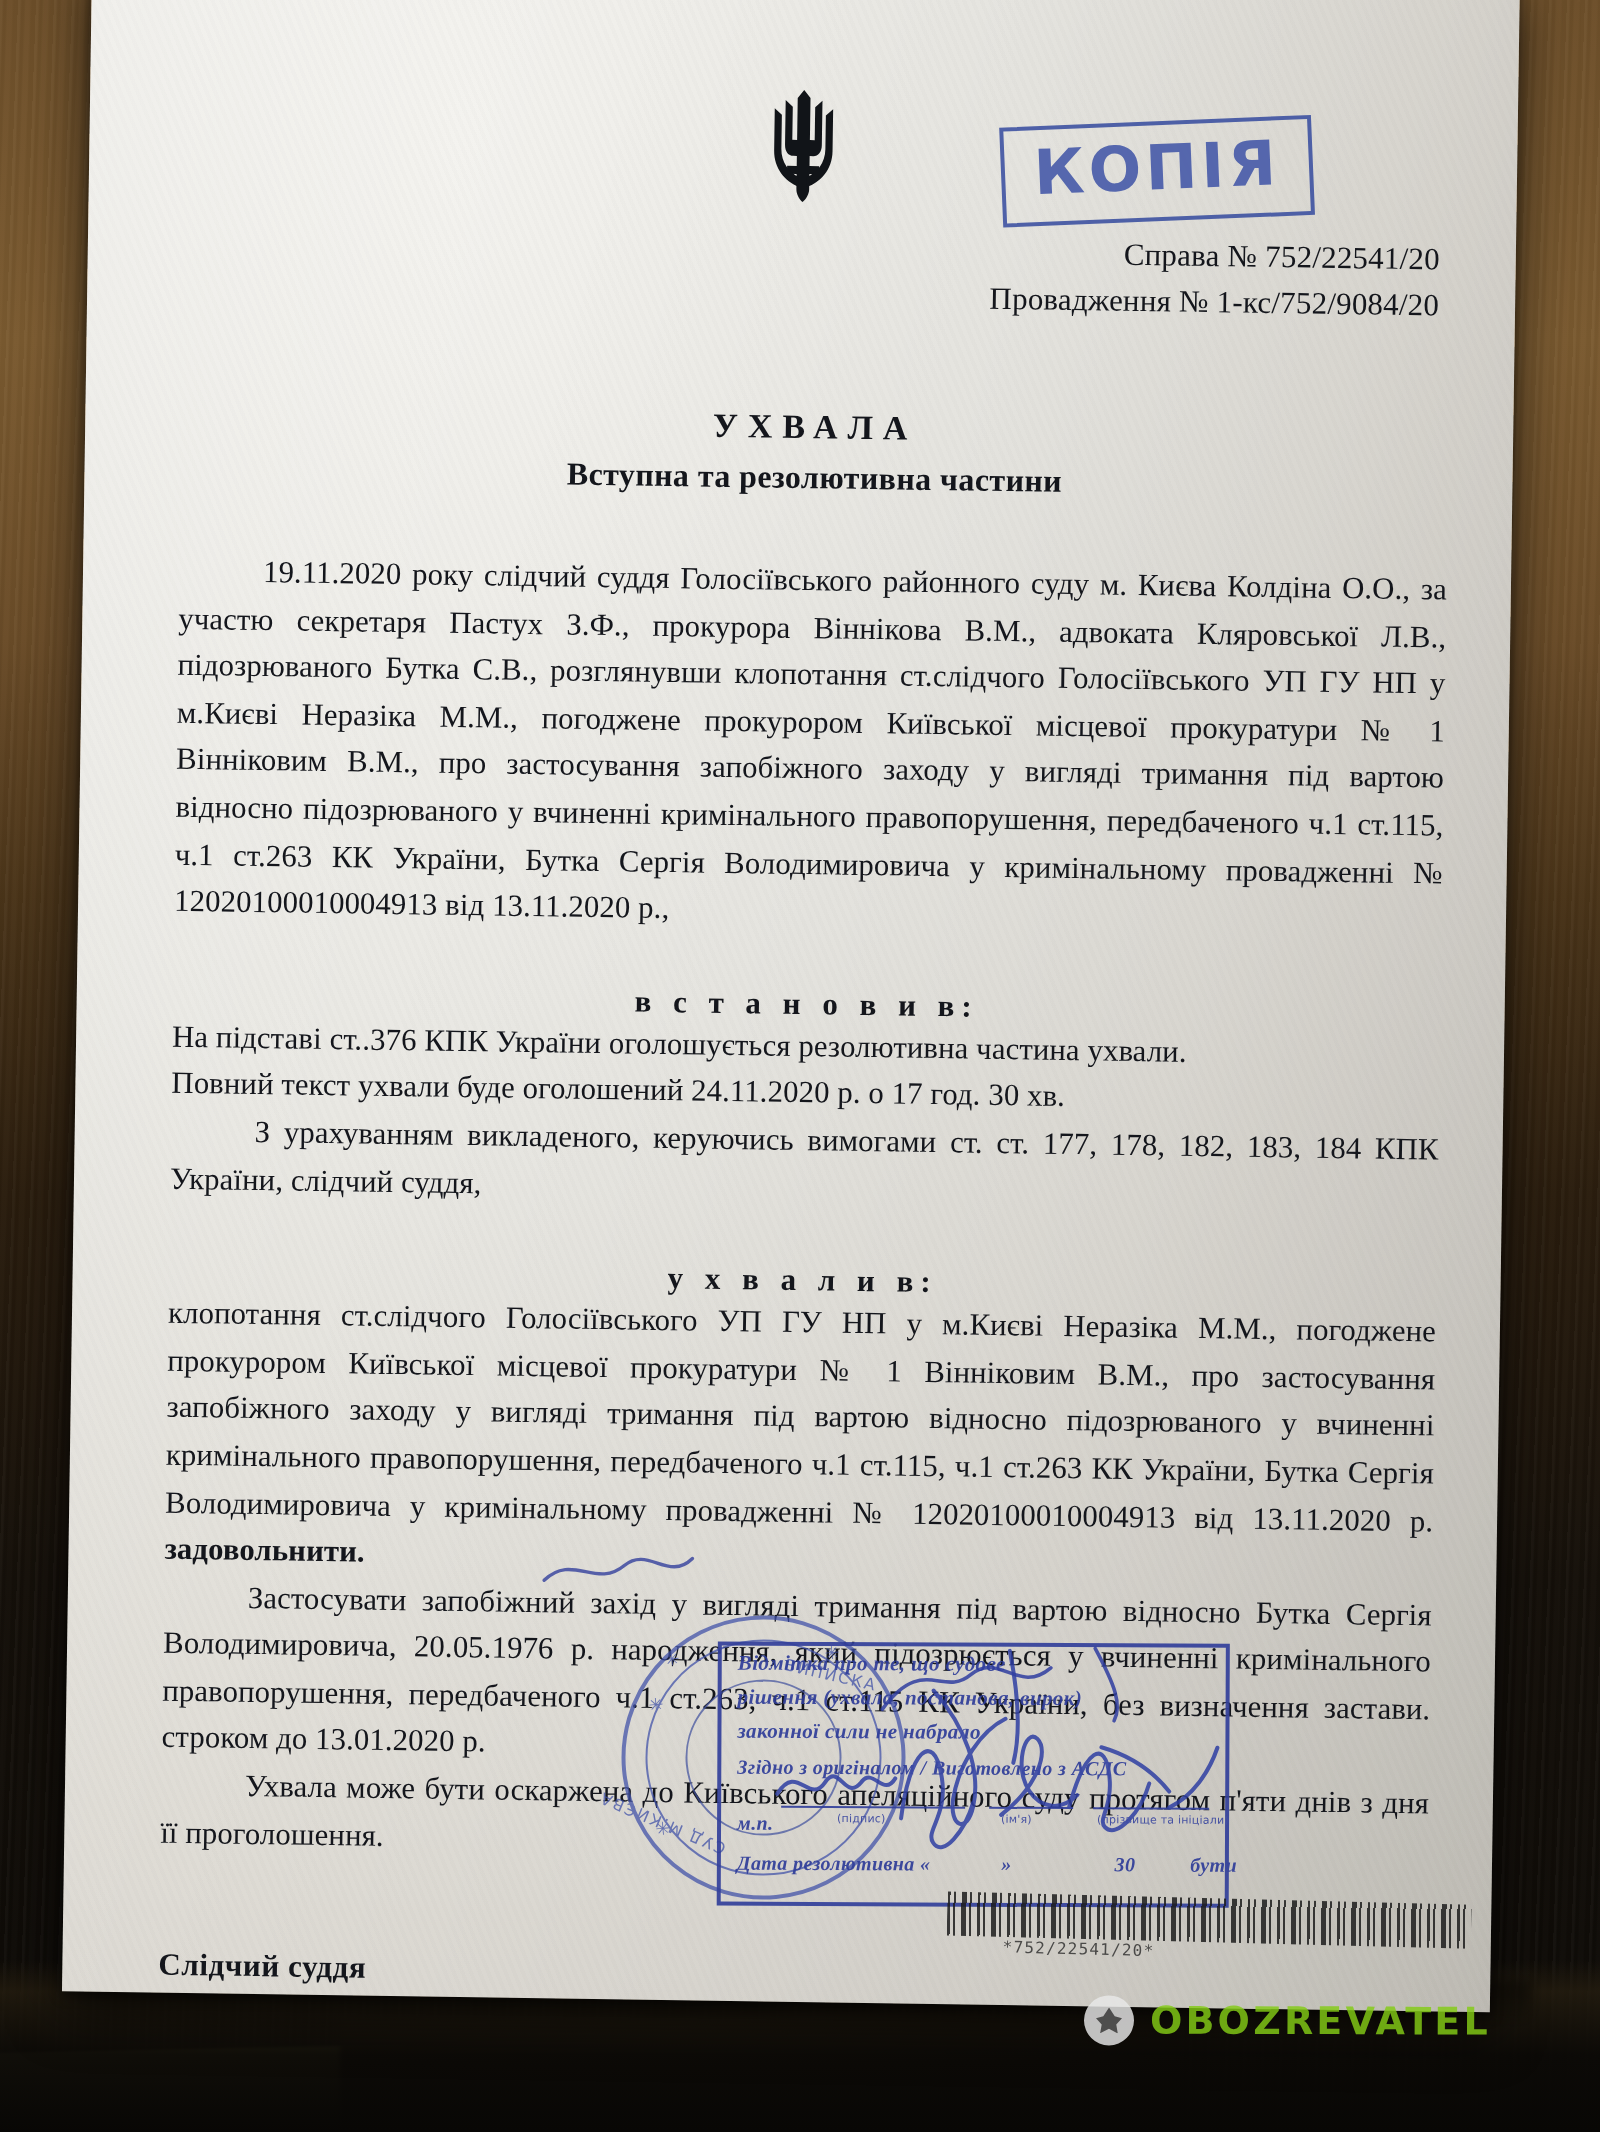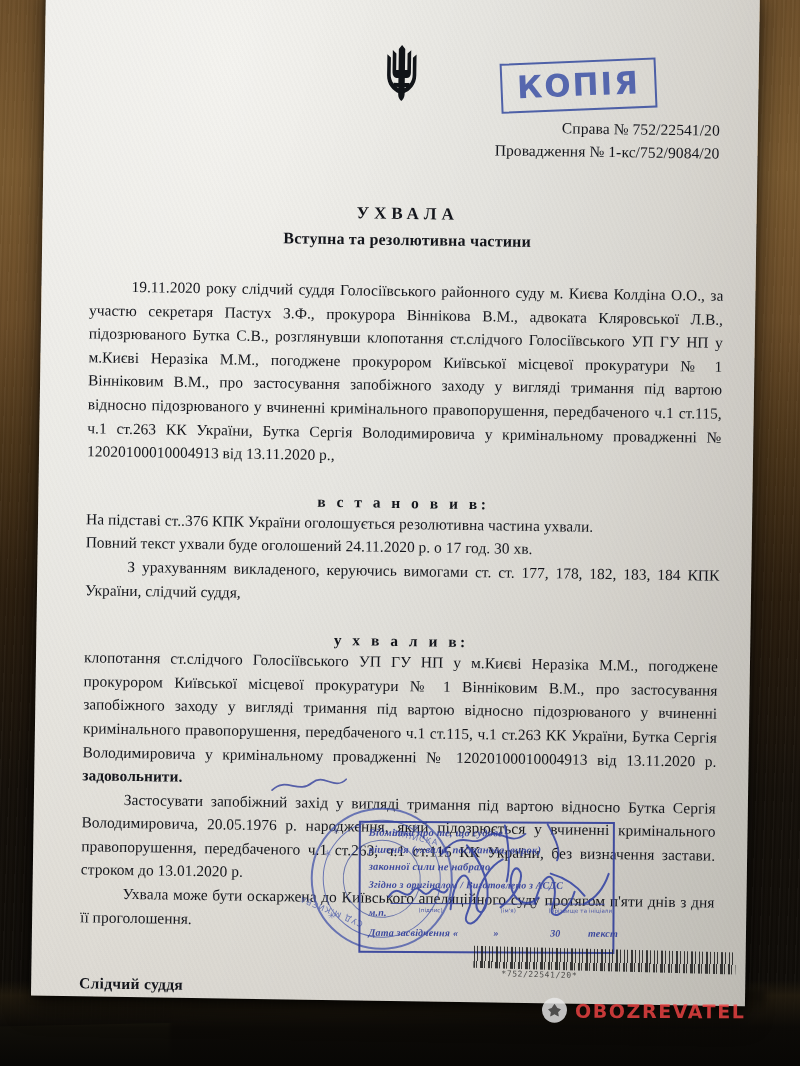--- a/index.html
+++ b/index.html
@@ -369,21 +369,21 @@
     left: 6px; top: 6px;
     width: 13px; height: 13px;
     background: #5d5d5d;
     clip-path: polygon(50% 0%, 72% 34%, 100% 42%, 78% 66%, 84% 100%, 50% 82%, 16% 100%, 22% 66%, 0% 42%, 28% 34%);
   }
   .wm-text {
     font-family: "DejaVu Sans", sans-serif;
     font-size: 19px;
     font-weight: 700;
     letter-spacing: 1.6px;
-    color: #ef4444;
+    color: #84cc16;
   }
 </style>
 </head>
 <body>
 
 <div id="scene">
 
   <div class="desk">
     <div class="desk-grain"></div>
   </div>
@@ -463,27 +463,27 @@
         <div class="cert-rule" style="left: 30px; top: 80px; width: 92px;"></div>
         <div class="cert-rule" style="left: 134px; top: 80px; width: 42px;"></div>
         <div class="cert-rule" style="left: 186px; top: 80px; width: 58px;"></div>
 
         <div class="cert-line cl5" style="left: 8px; width: 30px;">м.п.</div>
         <div class="cert-tiny" style="left: 58px; top: 84px;">(підпис)</div>
         <div class="cert-tiny" style="left: 140px; top: 84px;">(ім'я)</div>
         <div class="cert-tiny" style="left: 188px; top: 84px;">(прізвище та ініціали)</div>
 
         <div class="cert-line cl6" style="left: 8px;">
-          <span>Дата засвідчення «</span>
+          <span>Дата резолютивна «</span>
           <span style="display:inline-block;width:30px;"></span>
           <span>»</span>
           <span style="display:inline-block;width:46px;"></span>
           <span>30</span>
           <span style="display:inline-block;width:22px;"></span>
-          <span>текст</span>
+          <span>бути</span>
         </div>
 
         <svg class="ink" style="left:-6px; top:-12px;" width="266" height="130">
           <g stroke="#2f3fa3" stroke-width="2" fill="none" stroke-linecap="round" opacity="0.92">
             <path d="M34 86 c10 -16 16 6 24 -6 c7 -10 10 10 18 0 c6 -8 11 8 17 -2"></path>
             <path d="M96 98 c4 -34 16 -44 20 -22 c4 20 -8 28 -4 34 c5 8 16 -6 20 -20"></path>
             <path d="M112 34 c16 18 24 40 20 58 c-3 14 -12 10 -10 -4 c3 -18 14 -34 26 -40"></path>
             <path d="M146 96 c18 -14 24 -32 18 -38 c-6 -6 -12 14 -4 26 c6 9 16 10 24 2"></path>
             <path d="M180 92 c8 -30 18 -34 20 -16 c2 16 -6 22 -2 26 c6 6 18 -8 22 -22"></path>
             <path d="M196 62 c14 4 26 12 34 22"></path>

